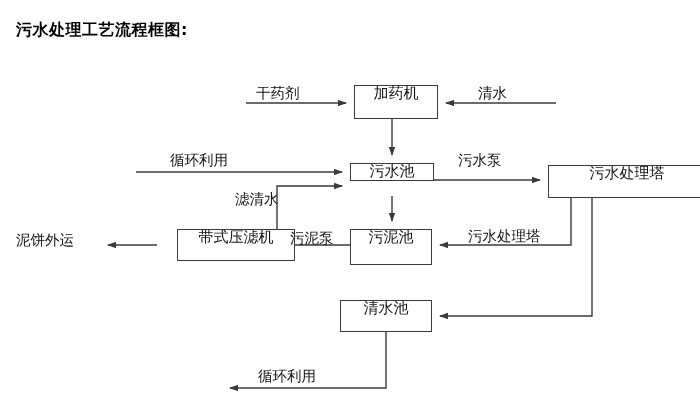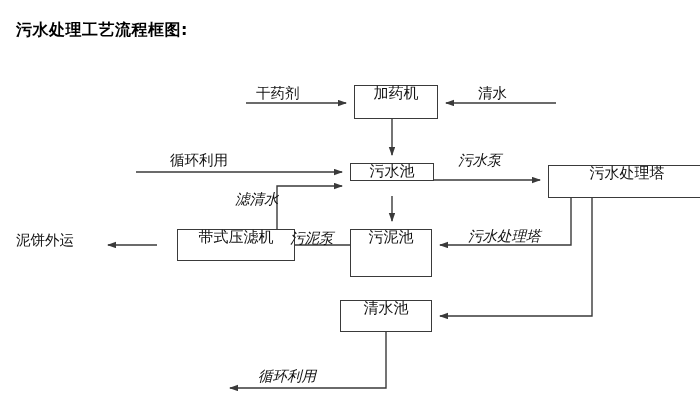--- a/index.html
+++ b/index.html
@@ -50,21 +50,20 @@
     line-height: 1;
     color: #111111;
     white-space: nowrap;
   }
   .edge-label {
     position: absolute;
     font-size: 14.5px;
     line-height: 1;
     white-space: nowrap;
     color: #111111;
-    font-style: italic;
   }
   .terminal-label {
     position: absolute;
     font-size: 14.5px;
     line-height: 1;
     white-space: nowrap;
     color: #111111;
   }
 </style>
 </head>
@@ -118,21 +117,21 @@
   </div>
 
   <div class="node" style="left:548px;top:165px;width:158px;height:33px;">
     <span>污水处理塔</span>
   </div>
 
   <div class="node" style="left:157px;top:229px;width:118px;height:32px;margin-left:20px;">
     <span>带式压滤机</span>
   </div>
 
-  <div class="node" style="left:350px;top:229px;width:82px;height:48px;">
+  <div class="node" style="left:350px;top:229px;width:82px;height:36px;">
     <span>污泥池</span>
   </div>
 
   <div class="node" style="left:340px;top:300px;width:92px;height:32px;">
     <span>清水池</span>
   </div>
 
   <div class="terminal-label" style="left:256px;top:86px;">干药剂</div>
 
   <div class="terminal-label" style="left:478px;top:86px;">清水</div>

